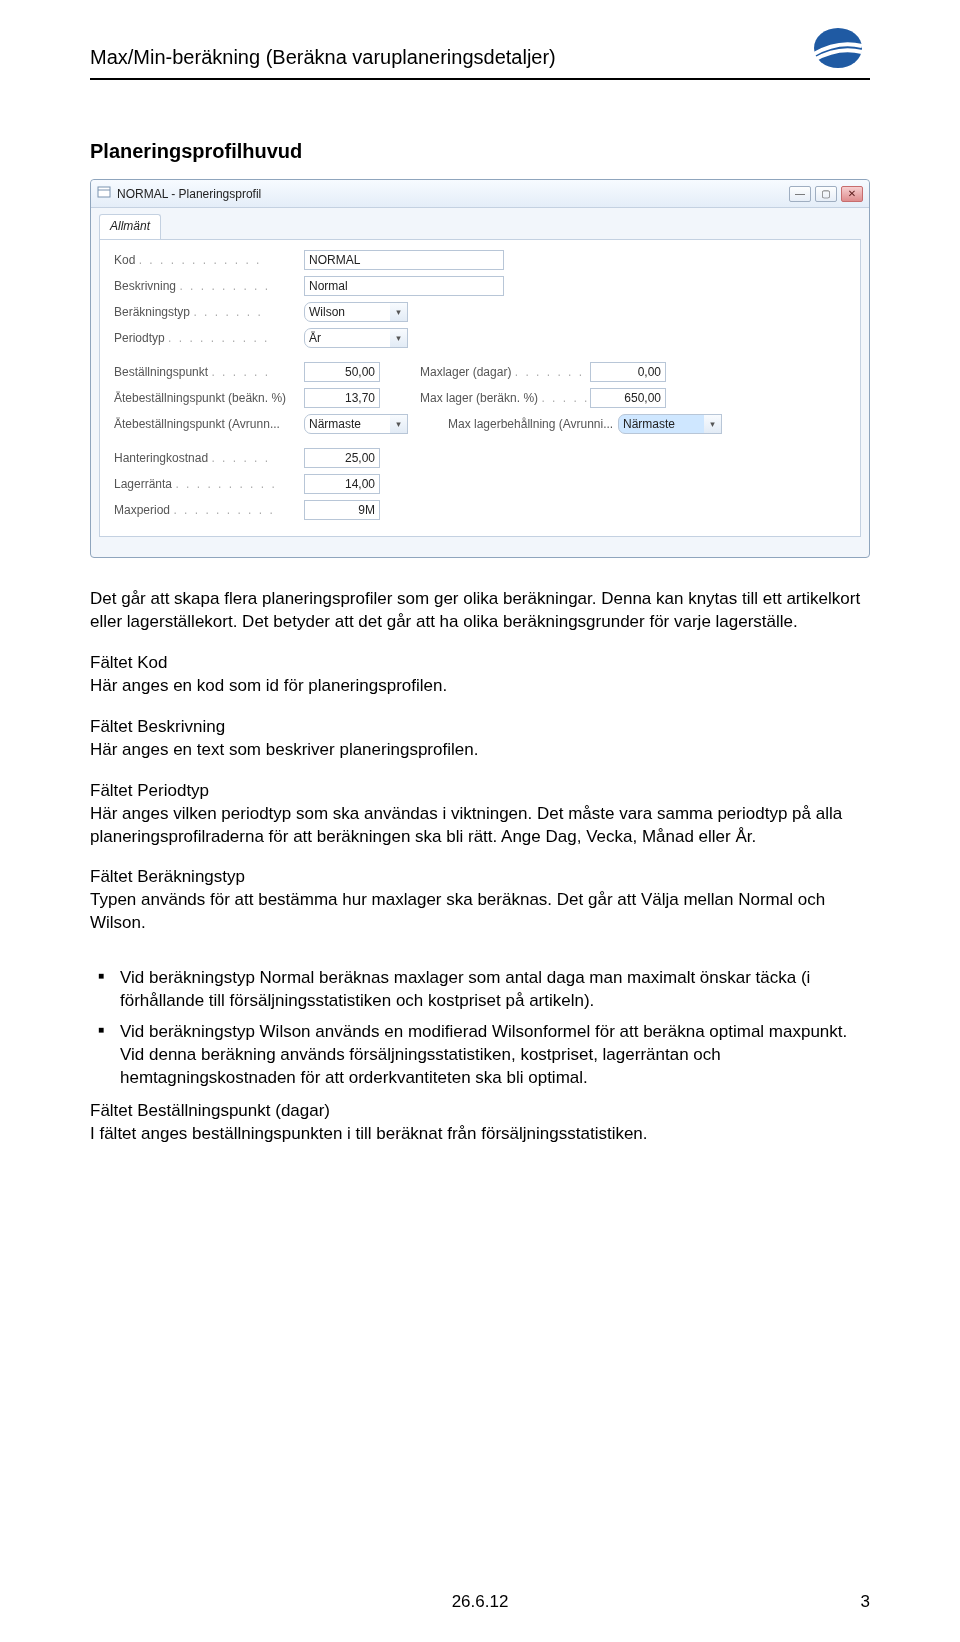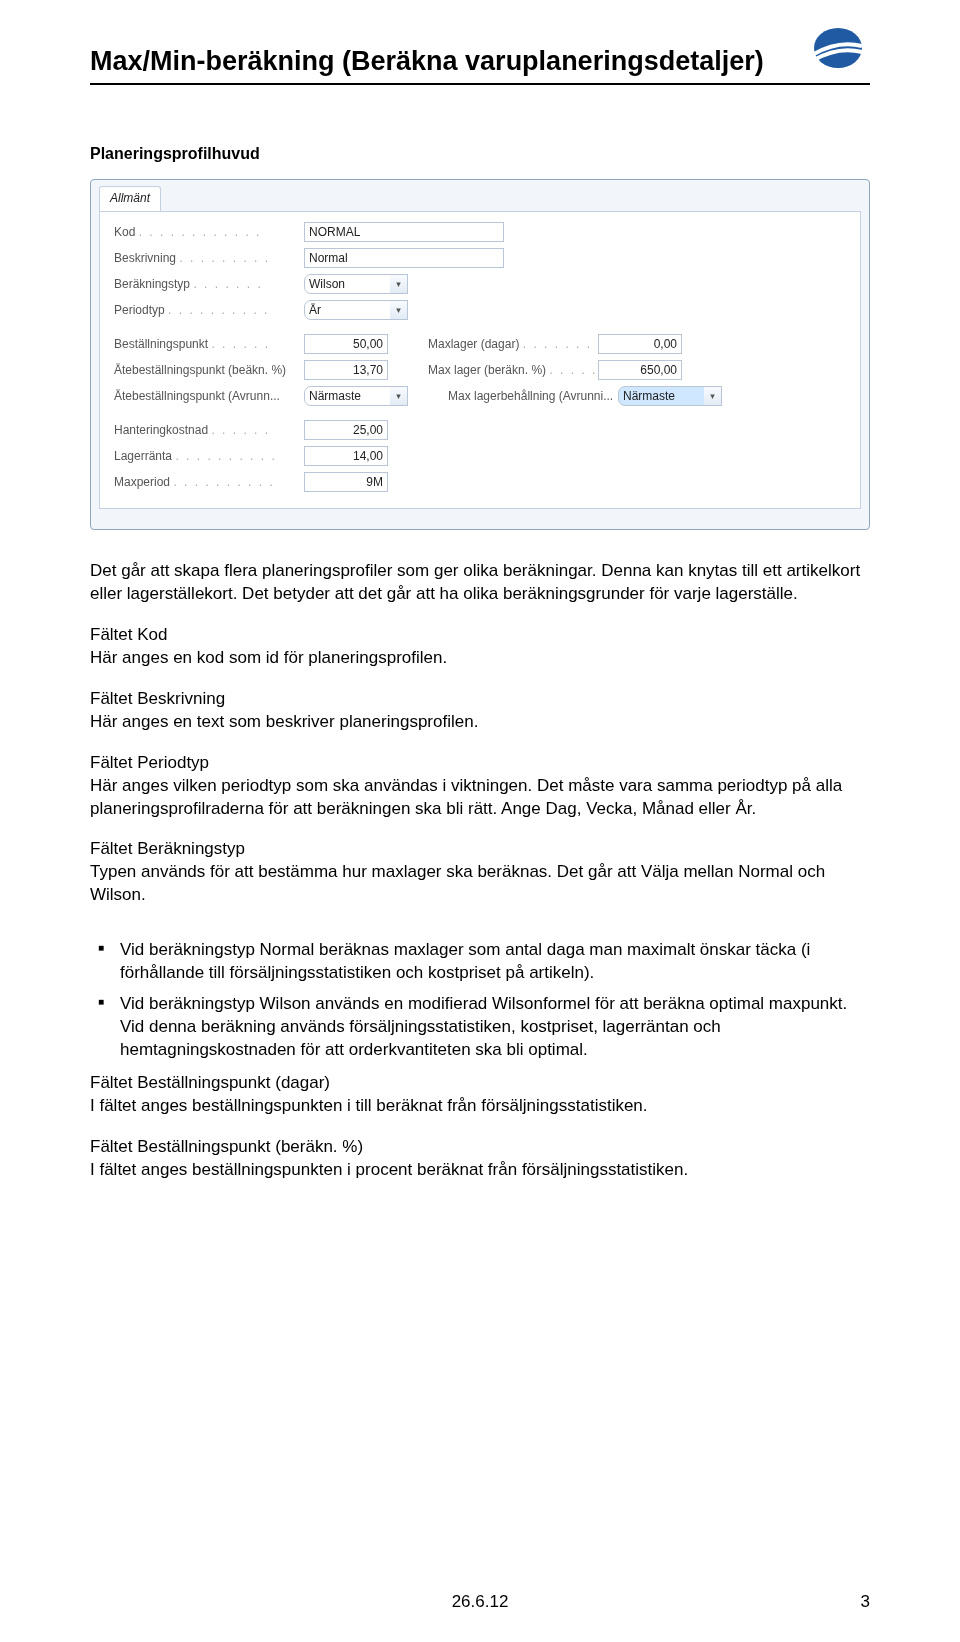--- a/index.html
+++ b/index.html
@@ -13,32 +13,32 @@
   }
   .page {
     padding: 24px 90px 40px 90px;
   }
   .header-row {
     display: flex;
     justify-content: space-between;
     align-items: flex-start;
   }
   .doc-title {
-    font-size: 27px;
-    font-weight: bold;
+    font-size: 20px;
+    font-weight: normal;
     padding-top: 22px;
   }
   .logo-wrap { width: 64px; height: 48px; }
   hr.rule {
     border: none;
     border-top: 2px solid #000;
     margin: 6px 0 60px 0;
   }
   .section-heading {
-    font-size: 16px;
+    font-size: 20px;
     font-weight: bold;
     margin-bottom: 16px;
   }
 
   
   .win {
     border: 1px solid #8fa5bd;
     border-radius: 4px;
     background: #f2f6fb;
     margin-bottom: 30px;
@@ -103,21 +103,21 @@
   .field-label .dots { color:#aaa; letter-spacing:2px; }
   .field-input {
     border: 1px solid #b8c6d7;
     background: #fff;
     height: 20px;
     padding: 8px 4px;
     font-size: 12px;
     color: #222;
   }
   .field-input.w-text { width: 200px; }
-  .field-input.w-num { width: 84px; text-align: right; }
+  .field-input.w-num { width: 76px; text-align: right; }
   .field-input.dd { width: 104px; border-radius: 7px; }
   .field-input.sel { background:#cfe7ff; }
   .dd-wrap { position:relative; display:inline-block; }
   .dd-btn {
     position:absolute; right:0; top:0;
     width:18px; height:20px;
     border:1px solid #b8c6d7; border-left:none;
     background:linear-gradient(#f8fbfe,#e2ebf5);
     display:flex; align-items:center; justify-content:center;
     font-size:9px; color:#555;
@@ -165,20 +165,36 @@
         <path d="M8 30 Q32 16 56 22" stroke="#fff" stroke-width="4" fill="none"></path>
         <path d="M8 36 Q32 22 56 28" stroke="#fff" stroke-width="4" fill="none"></path>
       </svg>
     </div>
   </div>
   <hr class="rule">
 
   <div class="section-heading">Planeringsprofilhuvud</div>
 
   <div class="win">
+    <div class="win-titlebar">
+      <div class="win-title-left">
+        <span>
+          <svg width="14" height="14" viewBox="0 0 14 14">
+              <rect x="1" y="2" width="12" height="10" fill="#fff" stroke="#7a93b0"></rect>
+              <line x1="1" y1="5" x2="13" y2="5" stroke="#7a93b0"></line>
+            </svg>
+        </span>
+        <span>NORMAL - Planeringsprofil</span>
+      </div>
+      <div class="win-controls">
+        <div class="win-btn">—</div>
+        <div class="win-btn">▢</div>
+        <div class="win-btn close">✕</div>
+      </div>
+    </div>
     <div class="tab-strip">
       <div class="tab">Allmänt</div>
     </div>
     <div class="form-area">
 
       <div class="form-row">
         <div class="field">
           <div class="field-label"><span>Kod</span> <span class="dots">. . . . . . . . . . . .</span></div>
           <input class="field-input w-text" value="NORMAL" style="">
         </div>
@@ -299,21 +315,17 @@
     <ul>
       <li>Vid beräkningstyp Normal beräknas maxlager som antal daga man maximalt önskar täcka (i förhållande till försäljningsstatistiken och kostpriset på artikeln).</li>
       <li>Vid beräkningstyp Wilson används en modifierad Wilsonformel för att beräkna optimal maxpunkt. Vid denna beräkning används försäljningsstatistiken, kostpriset, lagerräntan och hemtagningskostnaden för att orderkvantiteten ska bli optimal.</li>
     </ul>
 
     <p>
       <span class="field-h">Fältet Beställningspunkt (dagar)</span><br>
       <span>I fältet anges beställningspunkten i till beräknat från försäljningsstatistiken.</span>
     </p>
 
-    <p>
-      <span class="field-h">Fältet Beställningspunkt (beräkn. %)</span><br>
-      <span>I fältet anges beställningspunkten i procent beräknat från försäljningsstatistiken.</span>
-    </p>
   </div>
 </div>
 
 <div class="footer">26.6.12</div>
 <div class="pagenum">3</div>
 
 </body></html>

